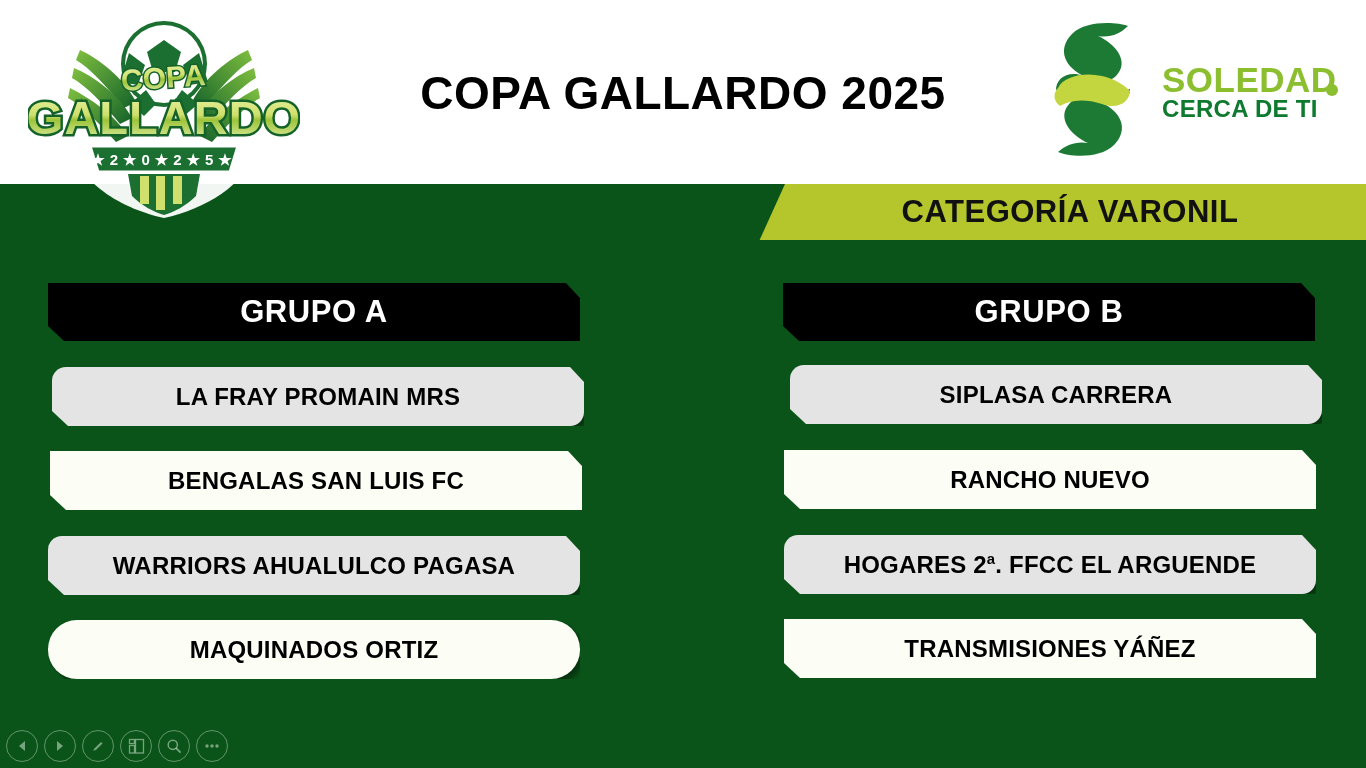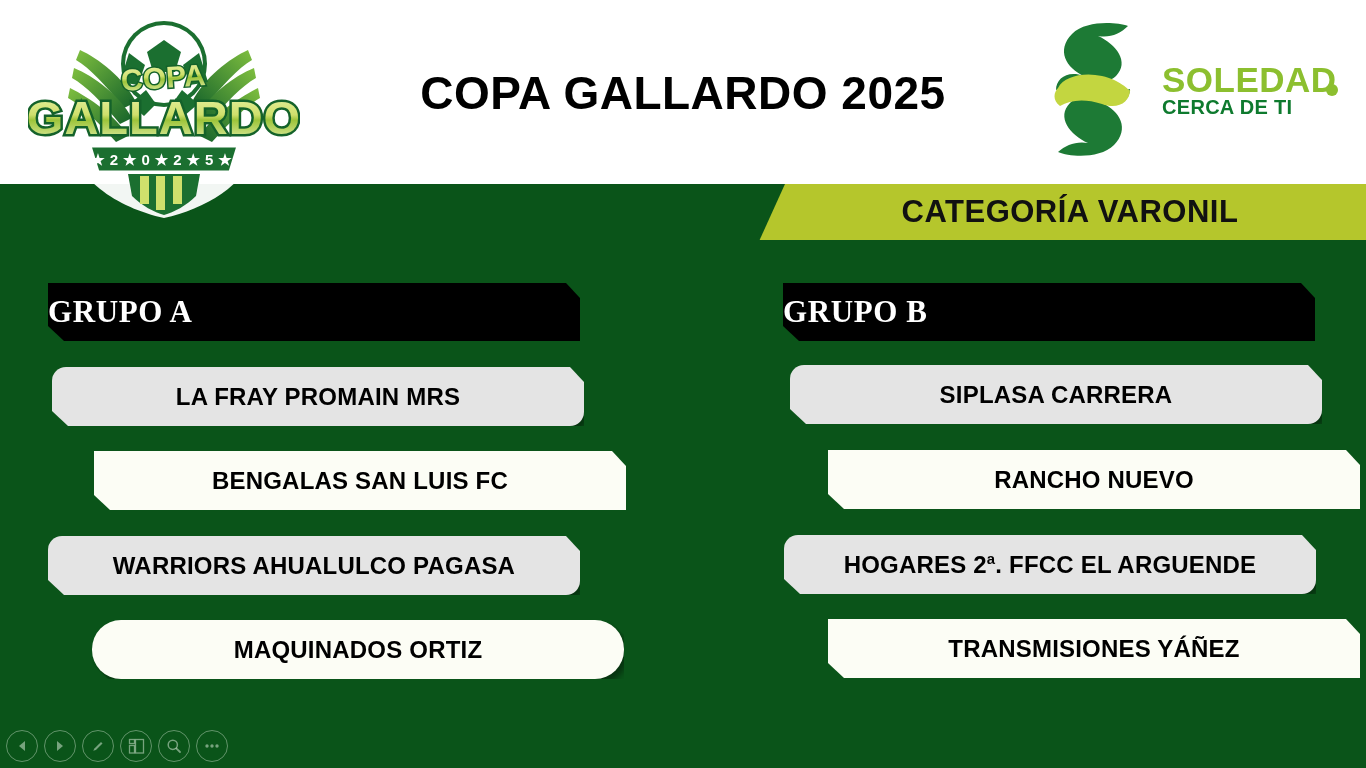--- a/index.html
+++ b/index.html
@@ -36,21 +36,21 @@
     position:absolute; left:10px; top:6px; width:90px; height:140px;
   }
   #soledad-text{
     position:absolute; left:122px; top:48px;
     line-height:1.0;
   }
   #soledad-line1{
     font-size:35px; font-weight:bold; color:#8cbf2f; letter-spacing:0.5px;
   }
   #soledad-line2{
-    font-size:20px; font-weight:bold; color:#0e7a2e; letter-spacing:0.3px;
+    font-size:24px; font-weight:bold; color:#0e7a2e; letter-spacing:0.3px;
     position:relative;
   }
   #soledad-dot{
     position:absolute; right:-1px; top:-13px;
     width:12px; height:12px; border-radius:50%;
     background:#8cbf2f;
   }
 
   
   #category-banner{
@@ -66,36 +66,35 @@
 
   
   .group-col{ position:absolute; top:0; }
   #group-a-col{ left:48px;  width:540px; }
   #group-b-col{ left:783px; width:540px; }
 
   .group-head{
     position:absolute; height:58px; width:532px;
     background:#000000;
     clip-path:polygon(0 0, 518px 0, 532px 15px, 532px 58px, 16px 58px, 0 43px);
-    display:flex; align-items:center; 
+    display:flex; align-items:center; justify-content:center;
     filter:drop-shadow(4px 5px 3px rgba(0,0,0,0.45));
-    font-family:Liberation Serif, serif;
   }
   .group-head-label{
     font-size:31px; font-weight:bold; color:#ffffff; letter-spacing:0.6px;
   }
 
   .team-box{
     position:absolute; height:59px; width:532px;
     clip-path:polygon(0 0, 518px 0, 532px 15px, 532px 59px, 16px 59px, 0 44px);
     display:flex; align-items:center; justify-content:center;
     filter:drop-shadow(4px 5px 3px rgba(0,0,0,0.40));
   }
   .team-box.shade-gray { background:#e4e4e4;border-radius:14px; }
-  .team-box.shade-cream{ background:#fcfdf5;margin-left:44px; }
+  .team-box.shade-cream{ background:#fcfdf5; }
   .team-label{
     font-size:24px; font-weight:bold; color:#000; letter-spacing:0.2px;
     white-space:nowrap;
   }
   .team-label sup{ font-size:0.62em; vertical-align:super; }
 
   
   #ga-head { top:283px; }
   #ga-t0   { top:367px; left:4px; }
   #ga-t1   { top:451px; left:2px; }

